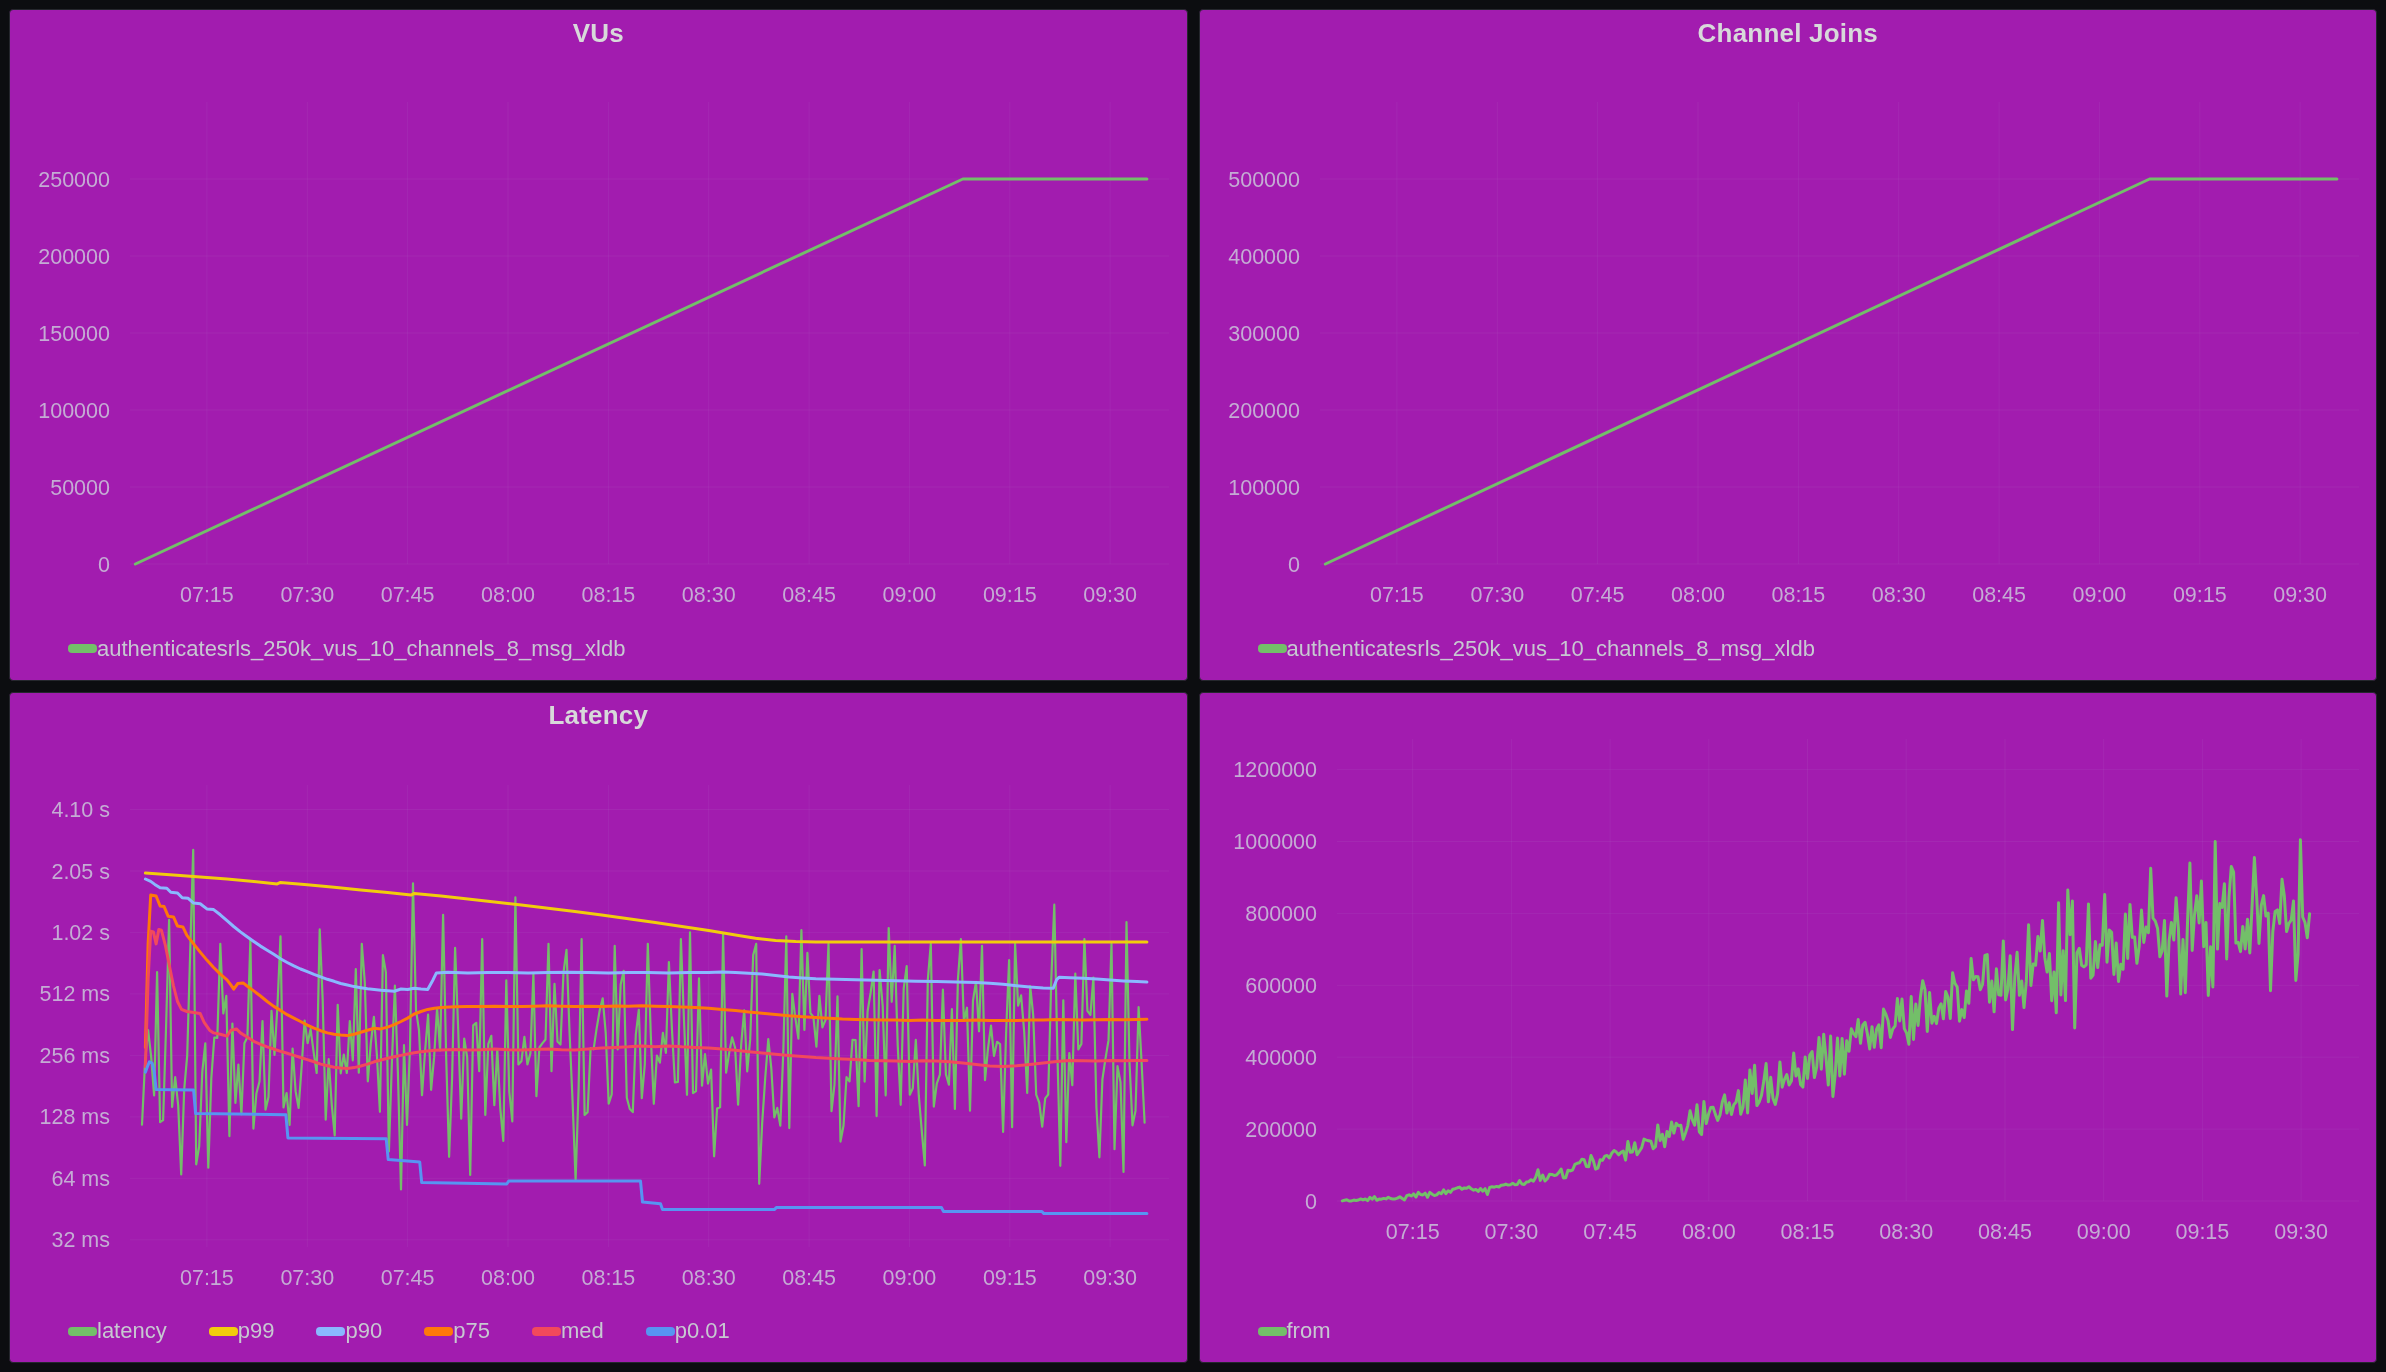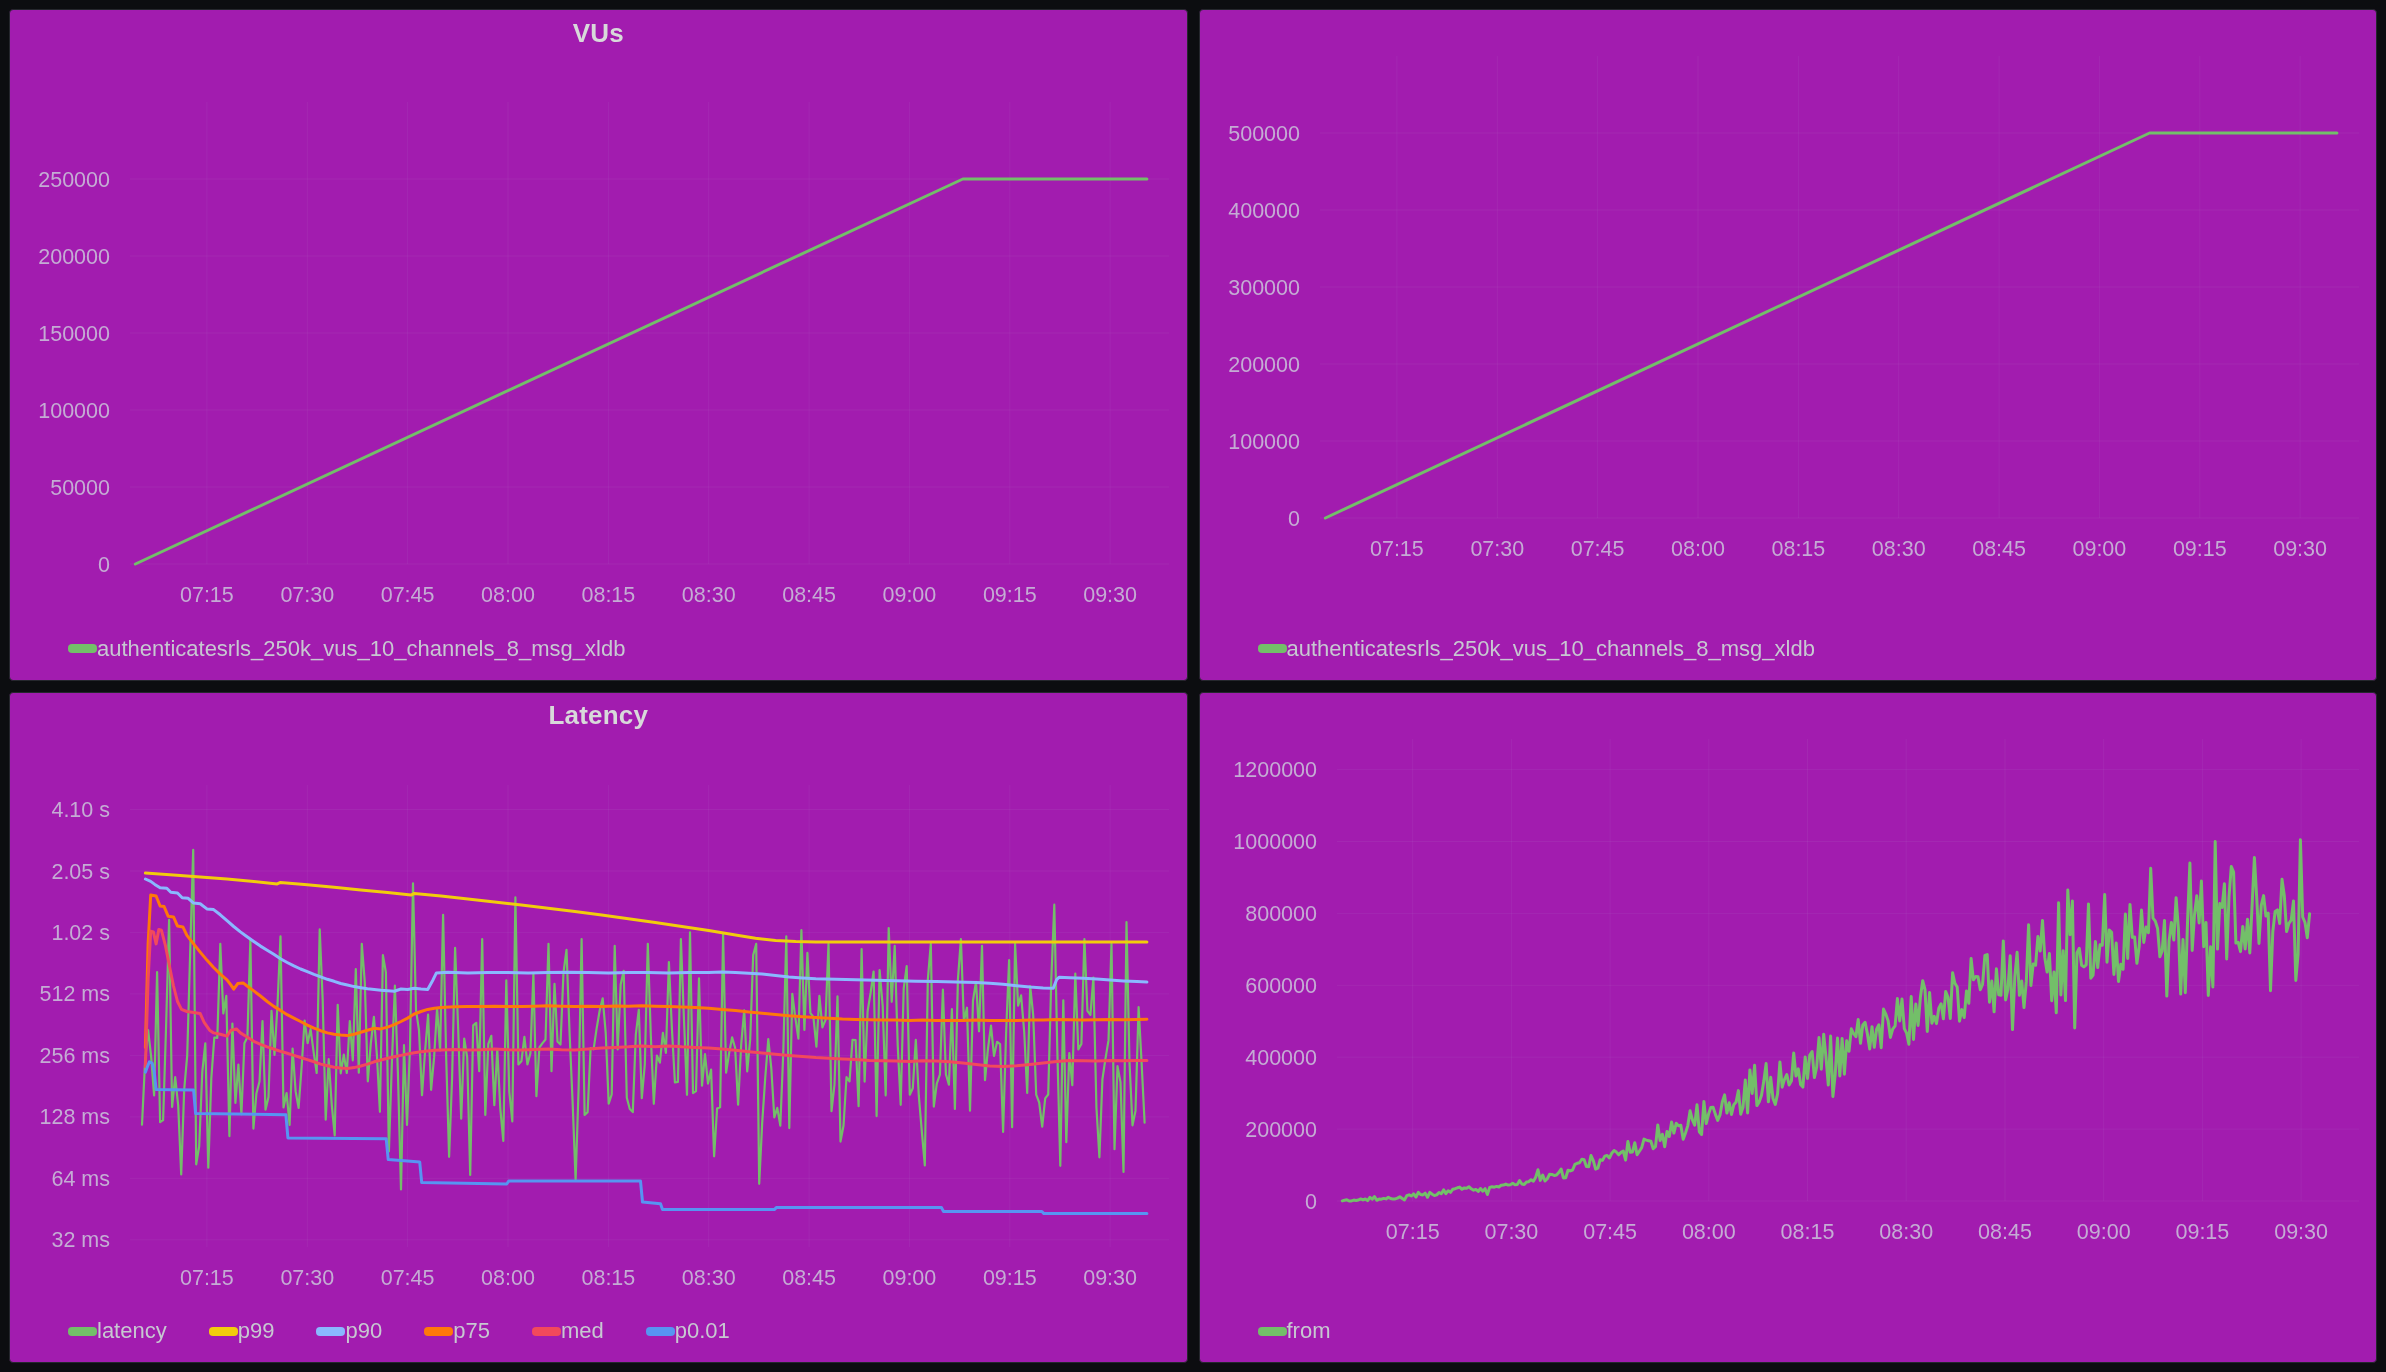--- a/index.html
+++ b/index.html
@@ -65,20 +65,21 @@
       </div>
     <div class="legend">
         <span class="legend-item">
           <i class="swatch" style="background: rgb(115, 191, 105);"></i>
           <span>authenticatesrls_250k_vus_10_channels_8_msg_xldb</span>
         </span>
       </div>
   </section>
 
   <section class="panel">
+    <div class="ptitle">Channel Joins</div>
     <div class="chart">
         <svg viewBox="0 0 1177 572" width="1177" height="572">
           <line x1="196.9" x2="196.9" y1="46" y2="508" stroke="rgba(204,204,220,0.07)" stroke-width="1"></line>
           <text x="196.9" y="546" text-anchor="middle" class="tick">07:15</text>
           <line x1="297.3" x2="297.3" y1="46" y2="508" stroke="rgba(204,204,220,0.07)" stroke-width="1"></line>
           <text x="297.3" y="546" text-anchor="middle" class="tick">07:30</text>
           <line x1="397.6" x2="397.6" y1="46" y2="508" stroke="rgba(204,204,220,0.07)" stroke-width="1"></line>
           <text x="397.6" y="546" text-anchor="middle" class="tick">07:45</text>
           <line x1="498.0" x2="498.0" y1="46" y2="508" stroke="rgba(204,204,220,0.07)" stroke-width="1"></line>
           <text x="498.0" y="546" text-anchor="middle" class="tick">08:00</text>

